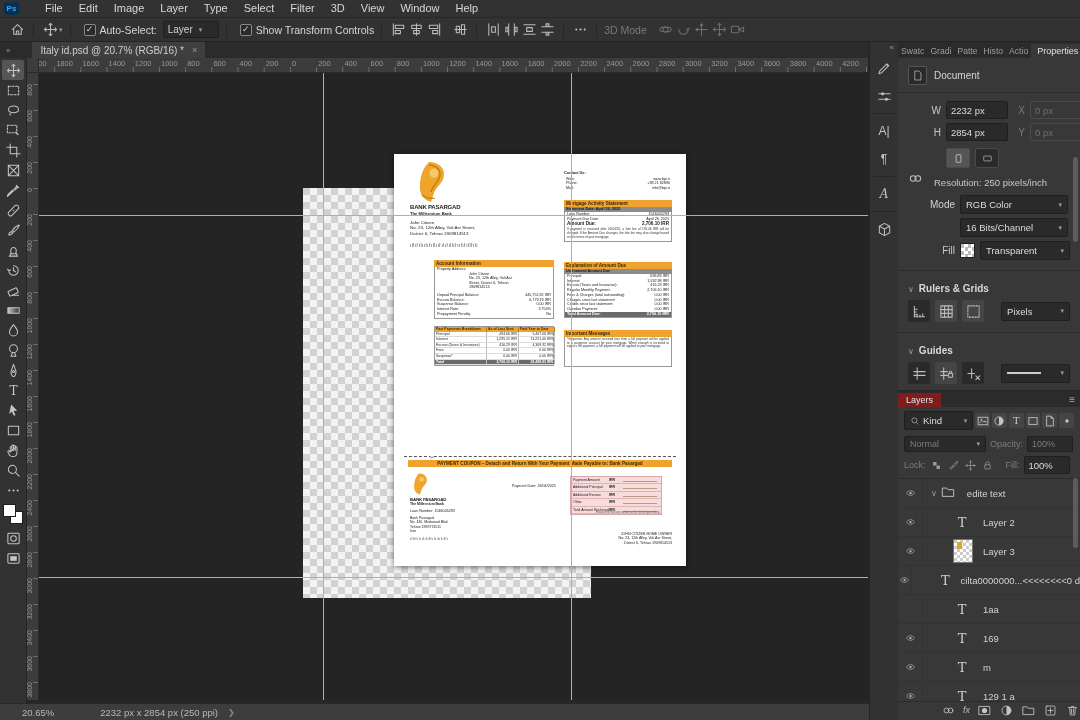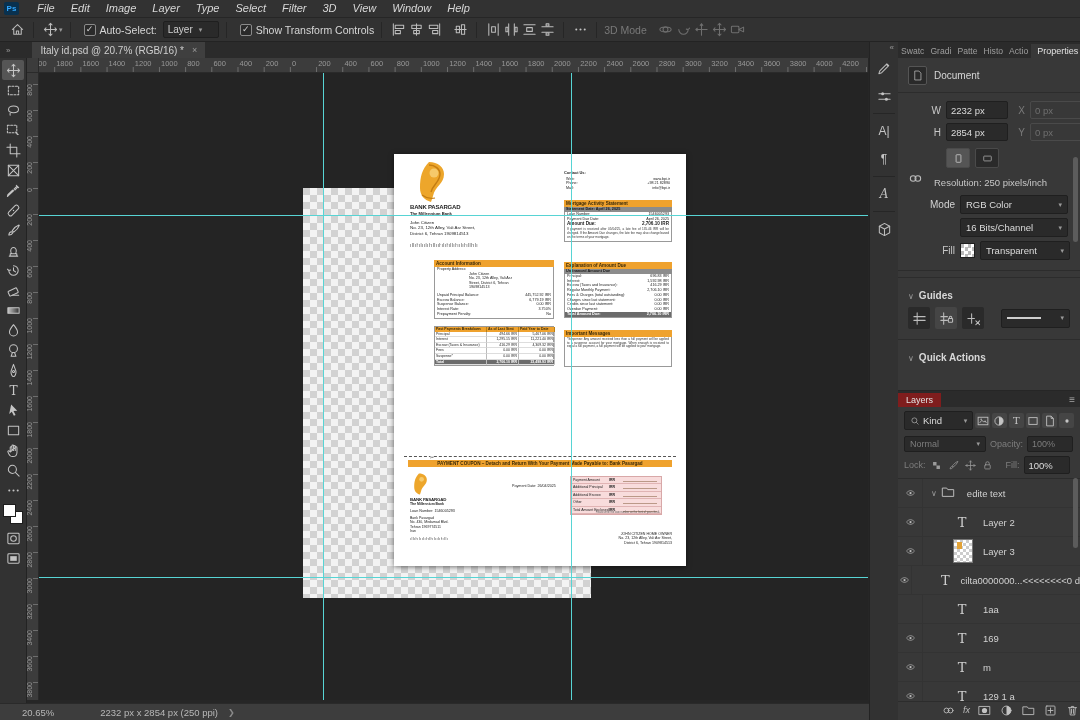--- a/index.html
+++ b/index.html
@@ -2,21 +2,21 @@
 <html><head>
 <meta charset="utf-8">
 <style>
   html,body{margin:0;padding:0;background:#111;}
   #app{position:relative;width:1080px;height:720px;overflow:hidden;
        font-family:"Liberation Sans",sans-serif;background:#262626;color:#d6d6d6;
        -webkit-font-smoothing:antialiased;}
   .abs{position:absolute;}
   
   .menubar{position:absolute;left:0;top:0;width:1080px;height:17px;background:#323232;
-           display:flex;align-items:center;gap:4px;border-bottom:1px solid #262626;z-index:40;}
+           display:flex;align-items:center;gap:12px;border-bottom:1px solid #262626;z-index:40;}
   .ps-logo{width:15px;height:13px;margin:0 6px 0 4px;background:#09314f;color:#31a8ff;
            font-size:8px;font-weight:bold;display:flex;align-items:center;justify-content:center;border-radius:2px;}
   .menu-item{font-size:11px;color:#d8d8d8;padding:0 8px;line-height:17px;cursor:default;}
   .optionsbar{position:absolute;left:0;top:18px;width:1080px;height:23px;background:#323232;
               border-bottom:1px solid #232323;display:flex;align-items:center;z-index:40;font-size:10.5px;}
   .ob-sep{width:1px;height:16px;background:#262626;margin:0 7px;}
   .ic{display:inline-flex;align-items:center;justify-content:center;width:18px;height:18px;}
   .ic svg{width:15px;height:15px;}
   .ic svg *{stroke:#bdbdbd;fill:none;stroke-width:1.1;stroke-linecap:round;stroke-linejoin:round;}
   .ic.gray svg *{stroke:#6f6f6f;}
@@ -162,21 +162,21 @@
   .statusbar .d{margin-left:46px;}
   .statusbar .c{margin-left:10px;color:#8a8a8a;font-size:8px;}
 </style>
 </head>
 <body>
 
 <div id="app">
 
   <div class="menubar">
     <div class="ps-logo">Ps</div>
-    <div id="menu" style="display:flex;font-style:italic;">
+    <div id="menu" style="display:flex;">
         <span class="menu-item">File</span>
         <span class="menu-item">Edit</span>
         <span class="menu-item">Image</span>
         <span class="menu-item">Layer</span>
         <span class="menu-item">Type</span>
         <span class="menu-item">Select</span>
         <span class="menu-item">Filter</span>
         <span class="menu-item">3D</span>
         <span class="menu-item">View</span>
         <span class="menu-item">Window</span>
@@ -860,20 +860,51 @@
           <span style="width:13px;height:13px;background:repeating-conic-gradient(#fff 0% 25%, #bbb 0% 50%) 0 0/7px 7px;border:1px solid #1f1f1f;"></span>
           <span class="selbox" style="width:78px;">
             <span>Transparent</span>
               <span class="chev">▾</span>
           </span>
         </div>
       </div>
     </div>
     <div class="divider"></div>
 
+    <div class="secthead">
+      <span class="caret">∨</span><b>Rulers &amp; Grids</b>
+    </div>
+    <div class="sect" style="display:flex;align-items:center;">
+      <span class="iconbtn dark">
+          <span class="ic">
+            <svg viewBox="0 0 16 16">
+              <path d="M2.5 2.5v11h11M2.5 5.5h3M2.5 8.5h2M2.5 11.5h3M5.5 13.5v-3M8.5 13.5v-2M11.5 13.5v-3"></path>
+            </svg>
+          </span>
+        </span>
+      <span class="iconbtn">
+          <span class="ic">
+            <svg viewBox="0 0 16 16">
+              <rect x="2" y="2" width="12" height="12"></rect>
+              <path d="M2 6h12M2 10h12M6 2v12M10 2v12"></path>
+            </svg>
+          </span>
+        </span>
+      <span class="iconbtn">
+          <span class="ic">
+            <svg viewBox="0 0 16 16">
+              <rect x="2" y="2" width="12" height="12" stroke-dasharray="1.5 1.5"></rect>
+            </svg>
+          </span>
+        </span>
+      <span class="selbox" style="width:62px;margin-left:12px;">
+        <span>Pixels</span>
+          <span class="chev">▾</span>
+      </span>
+    </div>
     <div class="divider"></div>
 
     <div class="secthead">
       <span class="caret">∨</span><b>Guides</b>
     </div>
     <div class="sect" style="display:flex;align-items:center;">
       <span class="iconbtn dark">
           <span class="ic">
             <svg viewBox="0 0 16 16">
               <path d="M2 6h12M2 10h12M5.5 2v12"></path>

